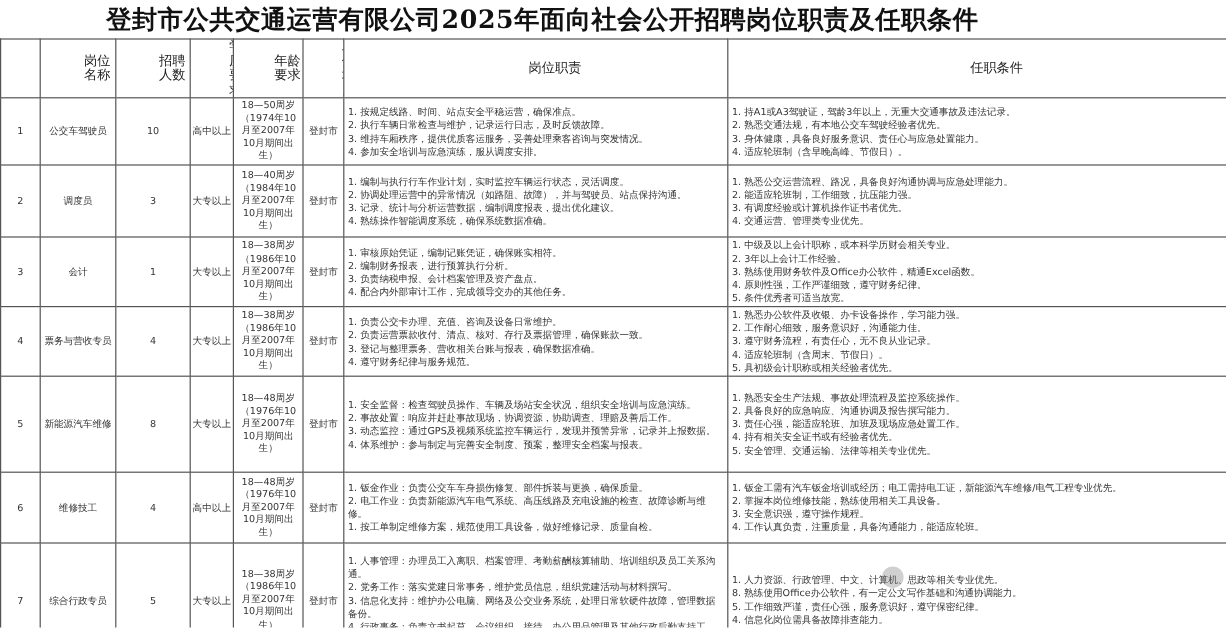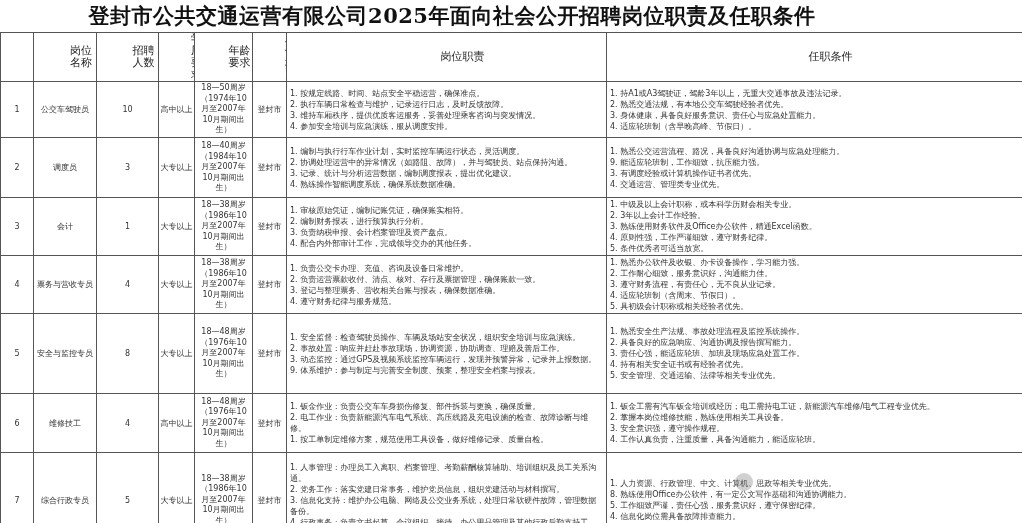--- a/index.html
+++ b/index.html
@@ -76,21 +76,21 @@
       <td class="age">18—40周岁（1984年10月至2007年10月期间出生）</td>
       <td class="c">登封市</td>
       <td class="list">
         <span class="line">1. 编制与执行行车作业计划，实时监控车辆运行状态，灵活调度。</span>
         <span class="line">2. 协调处理运营中的异常情况（如路阻、故障），并与驾驶员、站点保持沟通。</span>
         <span class="line">3. 记录、统计与分析运营数据，编制调度报表，提出优化建议。</span>
         <span class="line">4. 熟练操作智能调度系统，确保系统数据准确。</span>
       </td>
       <td class="list">
         <span class="line">1. 熟悉公交运营流程、路况，具备良好沟通协调与应急处理能力。</span>
-        <span class="line">9. 能适应轮班制，工作细致，抗压能力强。</span>
+        <span class="line">2. 能适应轮班制，工作细致，抗压能力强。</span>
         <span class="line">3. 有调度经验或计算机操作证书者优先。</span>
         <span class="line">4. 交通运营、管理类专业优先。</span>
       </td>
     </tr>
 
     <tr style="height:58px">
       <td class="c">3</td>
       <td class="c">会计</td>
       <td class="c">1</td>
       <td class="c">大专以上</td>
@@ -128,30 +128,30 @@
         <span class="line">1. 熟悉办公软件及收银、办卡设备操作，学习能力强。</span>
         <span class="line">2. 工作耐心细致，服务意识好，沟通能力佳。</span>
         <span class="line">3. 遵守财务流程，有责任心，无不良从业记录。</span>
         <span class="line">4. 适应轮班制（含周末、节假日）。</span>
         <span class="line">5. 具初级会计职称或相关经验者优先。</span>
       </td>
     </tr>
 
     <tr style="height:80px">
       <td class="c">5</td>
-      <td class="c">安全与监控专员</td>
+      <td class="c">新能源汽车维修</td>
       <td class="c">8</td>
       <td class="c">大专以上</td>
       <td class="age">18—48周岁（1976年10月至2007年10月期间出生）</td>
       <td class="c">登封市</td>
       <td class="list">
         <span class="line">1. 安全监督：检查驾驶员操作、车辆及场站安全状况，组织安全培训与应急演练。</span>
         <span class="line">2. 事故处置：响应并赶赴事故现场，协调资源，协助调查、理赔及善后工作。</span>
         <span class="line">3. 动态监控：通过GPS及视频系统监控车辆运行，发现并预警异常，记录并上报数据。</span>
-        <span class="line">9. 体系维护：参与制定与完善安全制度、预案，整理安全档案与报表。</span>
+        <span class="line">4. 体系维护：参与制定与完善安全制度、预案，整理安全档案与报表。</span>
       </td>
       <td class="list">
         <span class="line">1. 熟悉安全生产法规、事故处理流程及监控系统操作。</span>
         <span class="line">2. 具备良好的应急响应、沟通协调及报告撰写能力。</span>
         <span class="line">3. 责任心强，能适应轮班、加班及现场应急处置工作。</span>
         <span class="line">4. 持有相关安全证书或有经验者优先。</span>
         <span class="line">5. 安全管理、交通运输、法律等相关专业优先。</span>
       </td>
     </tr>
 

